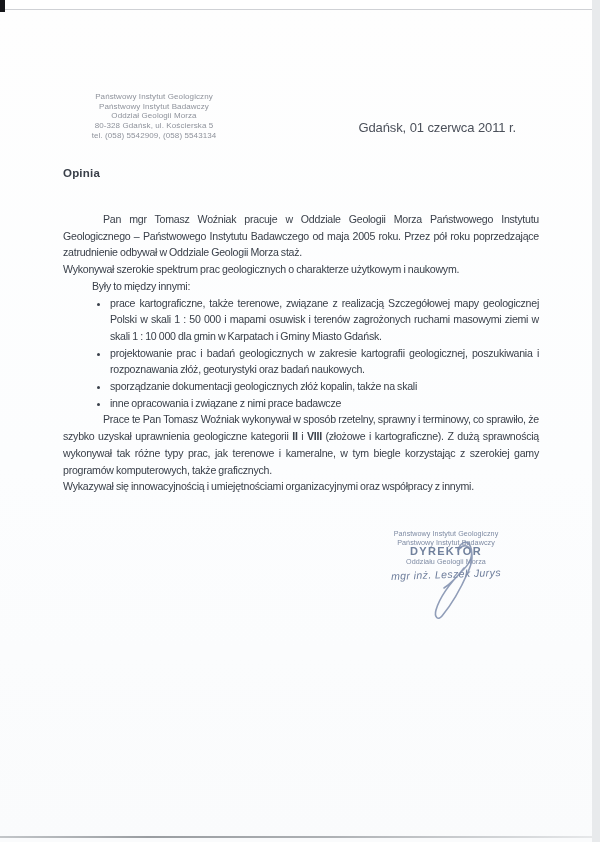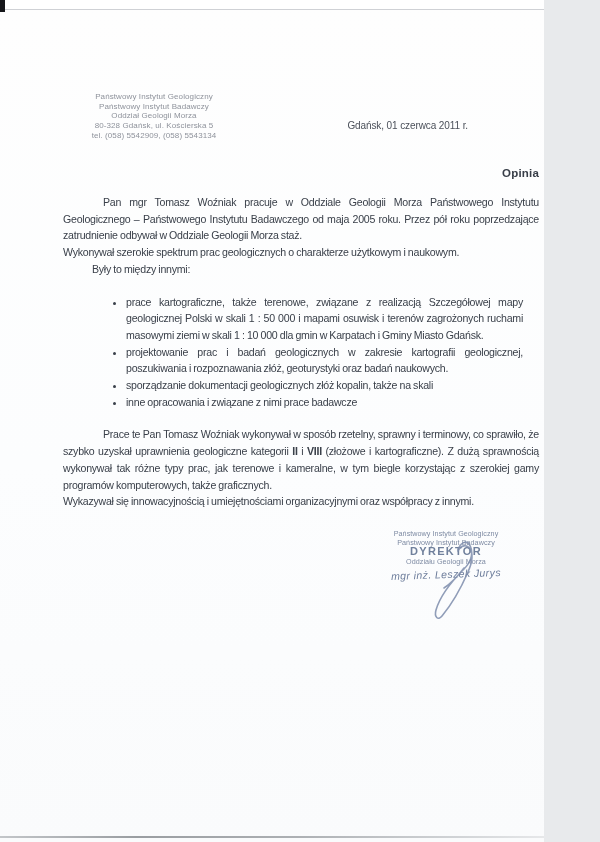--- a/index.html
+++ b/index.html
@@ -2,53 +2,53 @@
 <html><head>
 <meta charset="utf-8">
 <style>
   html,body{margin:0;padding:0;}
   body{
     width:600px;height:842px;
     background:#e8eaec;
     font-family:"Liberation Sans",sans-serif;
   }
   .page{
-    position:relative;width:544px;height:842px;overflow:hidden;
+    position:relative;width:592px;height:842px;overflow:hidden;
     background:linear-gradient(180deg,#fefefe 0%,#fcfdfe 55%,#fafbfc 100%);
     color:#3a404a;
   }
   .top-white{position:absolute;top:0;left:0;right:0;height:9px;background:#ffffff;}
   .scan-top-line{position:absolute;top:9px;left:0;right:0;height:1px;background:rgba(150,156,165,.45);}
   .corner-mark{position:absolute;top:0;left:0;width:5px;height:12px;background:#15161a;}
   .scan-bottom-line{
     position:absolute;top:836px;left:0;right:0;height:2px;
     background:linear-gradient(to right,rgba(140,145,150,.5),rgba(95,100,105,.62) 25%,rgba(110,115,120,.55) 55%,rgba(150,155,160,.4) 85%,rgba(185,188,191,.3));
   }
   .letterhead{
     position:absolute;left:68px;top:92px;width:172px;
     text-align:center;font-size:8px;line-height:9.7px;
     color:#8e929b;letter-spacing:.1px;
   }
   .date-line{
     position:absolute;top:120px;right:76px;
-    font-size:10px;color:#4b505a;letter-spacing:-.1px;
+    font-size:13px;color:#4b505a;letter-spacing:-.1px;
   }
   .doc-title{
     position:absolute;top:167px;left:63px;width:476px;
-    text-align:right;font-weight:bold;font-size:11.5px;letter-spacing:.2px;color:#383e48;
+    text-align:left;font-weight:bold;font-size:11.5px;letter-spacing:.2px;color:#383e48;
   }
   .body-text{
-    position:absolute;left:63px;top:194px;width:476px;
+    position:absolute;left:63px;top:211px;width:476px;
     font-size:10.6px;line-height:16.7px;text-align:justify;
     letter-spacing:-.25px;word-spacing:-.4px;color:#3a404a;
   }
   .para{margin:0;}
   .indent40{text-indent:40px;}
   .indent29{text-indent:29px;}
-  ul.bullets{margin:16px;padding:0 0 0 47px;list-style:disc outside;}
+  ul.bullets{margin:0;padding:0 0 0 47px;list-style:disc outside;}
   ul.bullets li{margin:0;text-align:justify;}
   .bold{font-weight:bold;margin-top:16px;}
   .stamp{
     position:absolute;left:376px;top:529px;width:140px;
     text-align:center;color:#7e8ba3;font-size:7.2px;line-height:9.2px;letter-spacing:.05px;
   }
   .stamp-director{font-size:11px;font-weight:bold;letter-spacing:1.3px;color:#70809c;line-height:9.8px;}
   .stamp-name{
     margin-top:4px;font-style:italic;font-size:10.5px;color:#6d7d9b;
     transform:rotate(-2deg);letter-spacing:.4px;white-space:nowrap;

